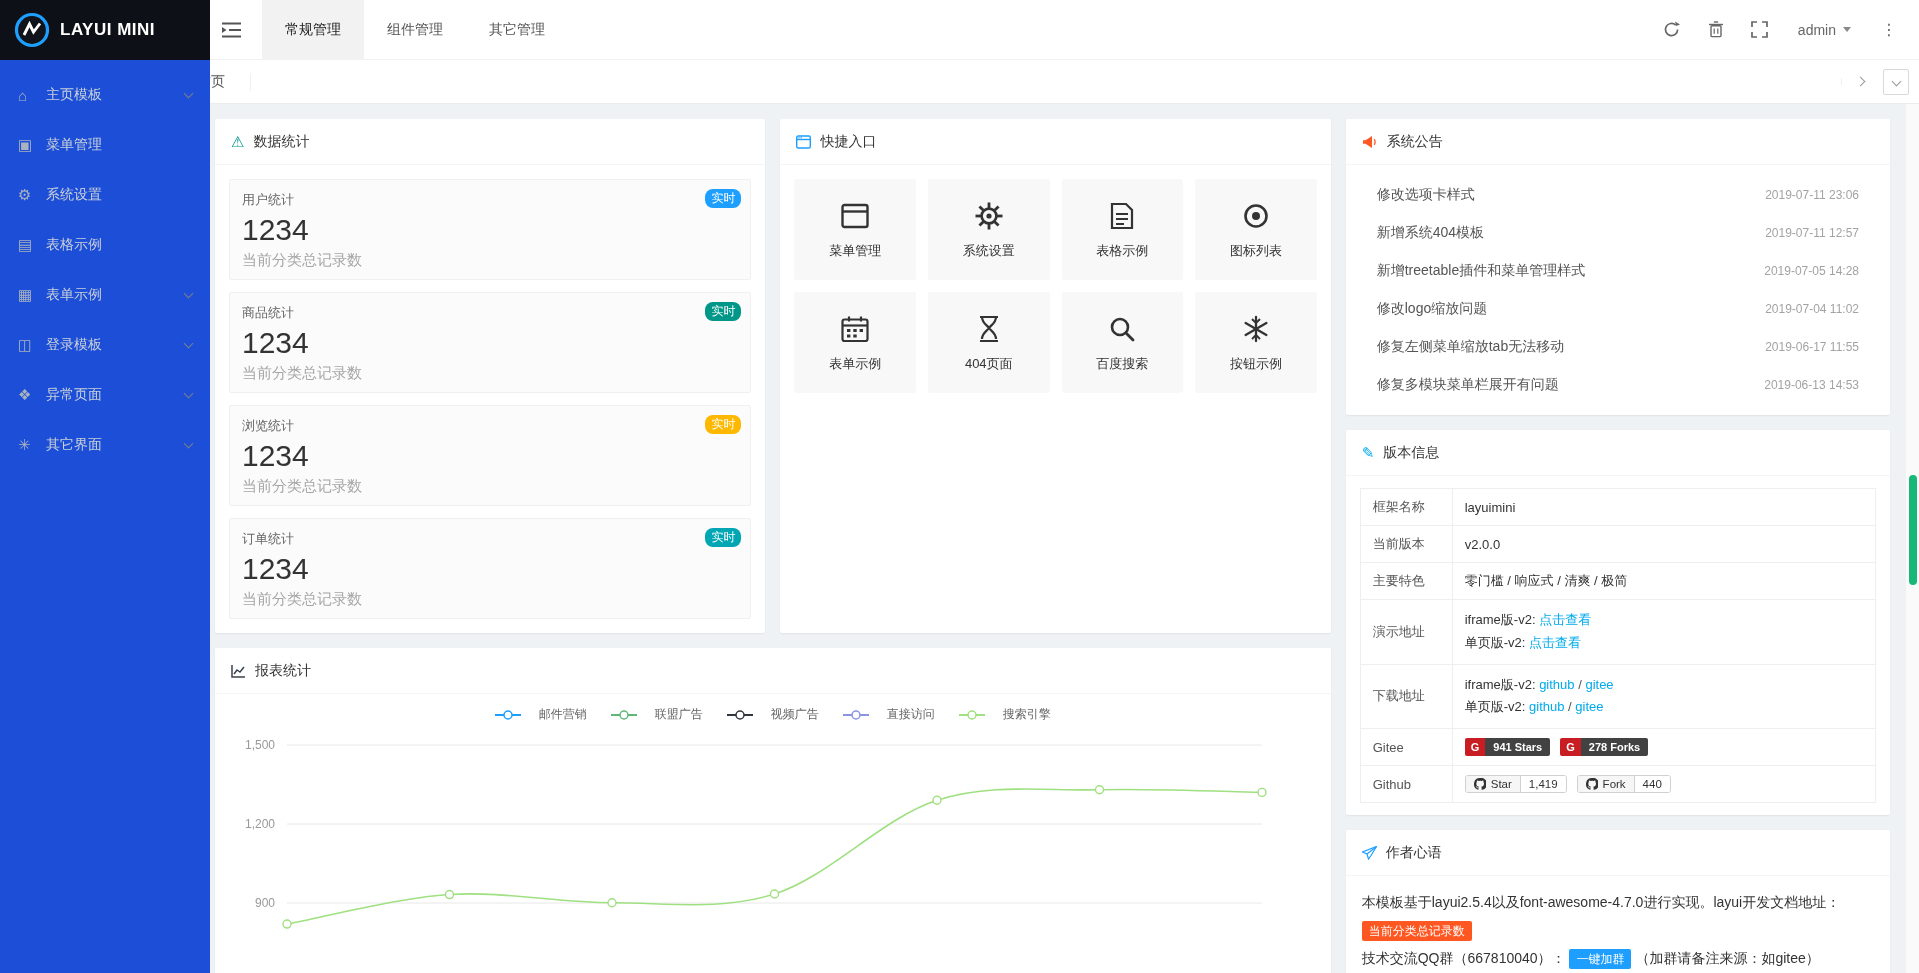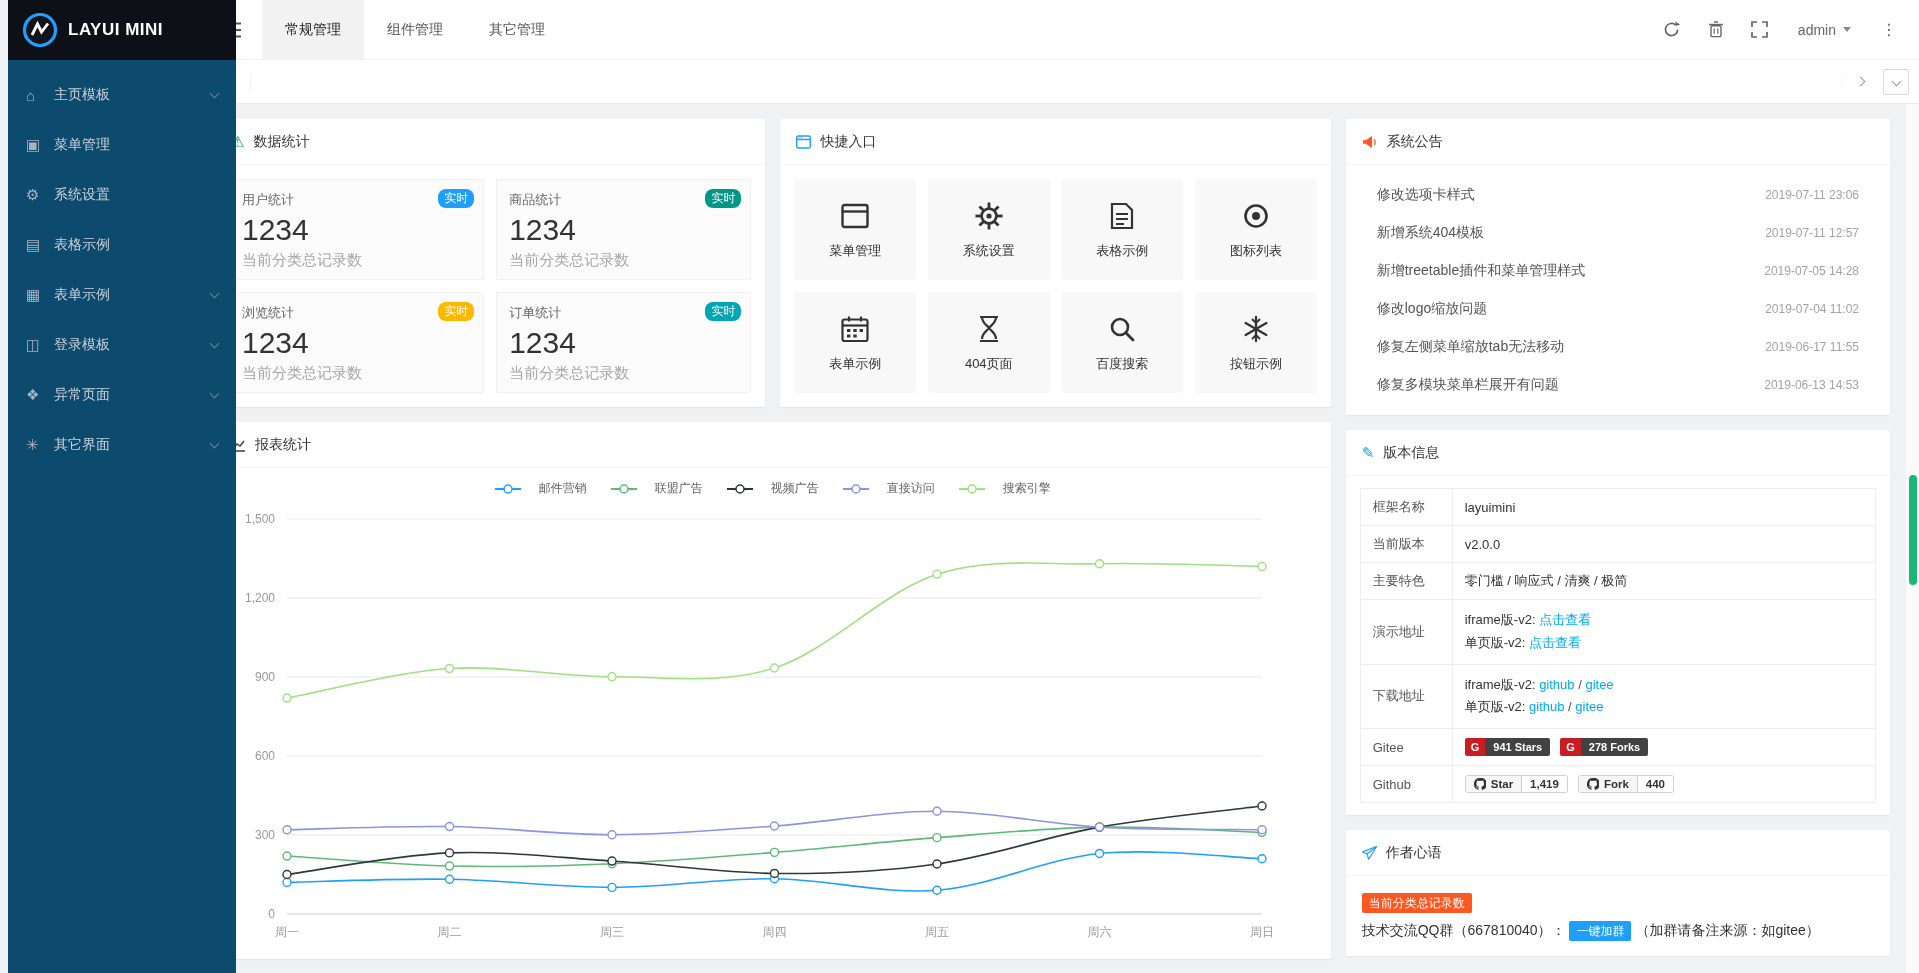--- a/index.html
+++ b/index.html
@@ -1,21 +1,21 @@
 <!DOCTYPE html>
 <html><head>
 <meta charset="utf-8">
 <style>
   *{box-sizing:border-box;margin:0;padding:0}
   html,body{width:1919px;height:973px;overflow:hidden}
   body{font-family:"Liberation Sans","DejaVu Sans",sans-serif;background:#EFF2F5;font-size:14px;color:#333;position:relative}
   svg text{font-family:inherit}
 
   
-  .sidebar{position:fixed;left:8px;top:0;bottom:0;width:228px;background:#0c4a6e;z-index:20}
+  .sidebar{position:fixed;left:0;top:0;bottom:0;width:210px;background:#1d4ed8;z-index:20}
   .logo{height:60px;background:#0D1117;display:flex;align-items:center;gap:10px;padding:0 14px}
   .logo-title{color:#fff;font-weight:bold;font-size:17px;letter-spacing:.5px;white-space:nowrap}
   .menu{padding-top:10px}
   .menu-item{height:50px;display:flex;align-items:center;padding:0 18px;color:#CAD1D9;cursor:pointer;font-size:14px}
   .menu-item .mi-icon{width:26px;font-size:15px;color:#A9B3BD;flex-shrink:0}
   .menu-item .mi-label{flex:1;margin-left:2px}
   .chev{display:inline-block;width:7px;height:7px;border-right:1px solid currentColor;border-bottom:1px solid currentColor}
   .chev.down{transform:rotate(45deg)}
   .chev.left{transform:rotate(135deg)}
   .chev.right{transform:rotate(-45deg)}
@@ -49,21 +49,21 @@
   .col-main{flex:2.05;display:flex;flex-direction:column;gap:15px;min-width:0}
   .col-side{flex:1;display:flex;flex-direction:column;gap:15px;min-width:0}
   .row-top{display:flex;gap:15px}
   .row-top .panel{flex:1}
   .panel{background:#fff;border-radius:2px;box-shadow:0 1px 2px rgba(0,0,0,.06)}
   .panel-header{height:46px;display:flex;align-items:center;gap:9px;padding:0 16px;border-bottom:1px solid #F4F4F4;font-size:14px;color:#333}
   .ph-icon{display:flex;align-items:center;font-size:15px}
   .panel-body{padding:14px}
 
   
-  .stat-grid{display:grid;grid-template-columns:1fr 1fr;gap:12px}
+  .stat-grid{display:grid;grid-template-columns:1fr;gap:12px}
   .stat-card{position:relative;border:1px solid #F0F0F0;background:#FBFBFB;border-radius:2px;padding:11px 12px;height:101px}
   .stat-label{font-size:13px;color:#666}
   .stat-value{font-size:30px;color:#333;margin-top:2px;line-height:1.25}
   .stat-desc{font-size:15px;color:#A6A6A6;margin-top:2px}
   .stat-badge{position:absolute;top:9px;right:9px;color:#fff;font-size:12px;padding:0 6px;border-radius:8px;line-height:19px}
 
   
   .quick-grid{display:grid;grid-template-columns:repeat(4,1fr);gap:12px}
   .quick-item{background:#F8F8F8;height:101px;display:flex;flex-direction:column;align-items:center;justify-content:center;cursor:pointer;border-radius:2px}
   .quick-icon{height:34px;display:flex;align-items:center;color:#333}
@@ -78,21 +78,21 @@
   
   .vtable{width:100%;border-collapse:collapse;font-size:13px}
   .vtable td{border:1px solid #EEE;padding:9px 12px;color:#333;vertical-align:middle}
   .vtable .vlabel{width:92px;color:#555}
   .vline{line-height:1.75}
   a.link{color:#01AAED;text-decoration:none;cursor:pointer}
   .vsep{color:#555}
   .gitee-badge{display:inline-flex;align-items:stretch;border-radius:2px;overflow:hidden;margin-right:10px;cursor:pointer;vertical-align:middle}
   .gitee-g{background:#C71D23;color:#fff;font-weight:bold;font-size:11px;padding:3px 6px}
   .gitee-txt{background:#424242;color:#fff;font-size:11px;font-weight:bold;padding:3px 8px}
-  .gh-badge{display:inline-flex;align-items:stretch;border:1px solid #D0D0D0;border-radius:3px;overflow:hidden;margin-right:10px;font-size:11.5px;font-weight:bold;cursor:pointer;vertical-align:middle}
+  .gh-badge{display:inline-flex;align-items:stretch;border:1px solid #D0D0D0;border-radius:3px;overflow:hidden;margin-right:10px;font-size:11.5px;font-weight:normal;cursor:pointer;vertical-align:middle}
   .gh-left{background:#F6F6F6;padding:2px 8px;display:flex;align-items:center;gap:5px;color:#333}
   .gh-right{background:#fff;border-left:1px solid #D0D0D0;padding:2px 8px;color:#333;display:flex;align-items:center}
 
   
   .author-body{padding:12px 16px;font-size:14px;color:#333;line-height:2.0}
   .badge{display:inline-block;color:#fff;font-size:12px;padding:0 7px;border-radius:2px;line-height:20px;cursor:pointer}
   .badge.red{background:#FF5722}
   .badge.blue{background:#1E9FFF}
 
   
@@ -599,20 +599,21 @@
       <div class="panel-header">
         <span class="ph-icon">
           <svg width="15" height="14" viewBox="0 0 15 14">
               <path d="M14.5 0.5 L0.5 6 L5 8 L6.5 13 L9 9.5 L14.5 0.5 Z" fill="none" stroke="#1E9FFF" stroke-width="1.2"></path>
               <path d="M14.5 0.5 L5 8" stroke="#1E9FFF" stroke-width="1.2"></path>
             </svg>
         </span>
         <span>作者心语</span>
       </div>
       <div class="author-body">
+        <div>本模板基于layui2.5.4以及font-awesome-4.7.0进行实现。layui开发文档地址：</div>
         <div><span class="badge red">当前分类总记录数</span></div>
         <div>
           <span>技术交流QQ群（667810040）：</span>
           <span class="badge blue">一键加群</span>
           <span>（加群请备注来源：如gitee）</span>
         </div>
       </div>
     </div>
   </section>
 </main>

